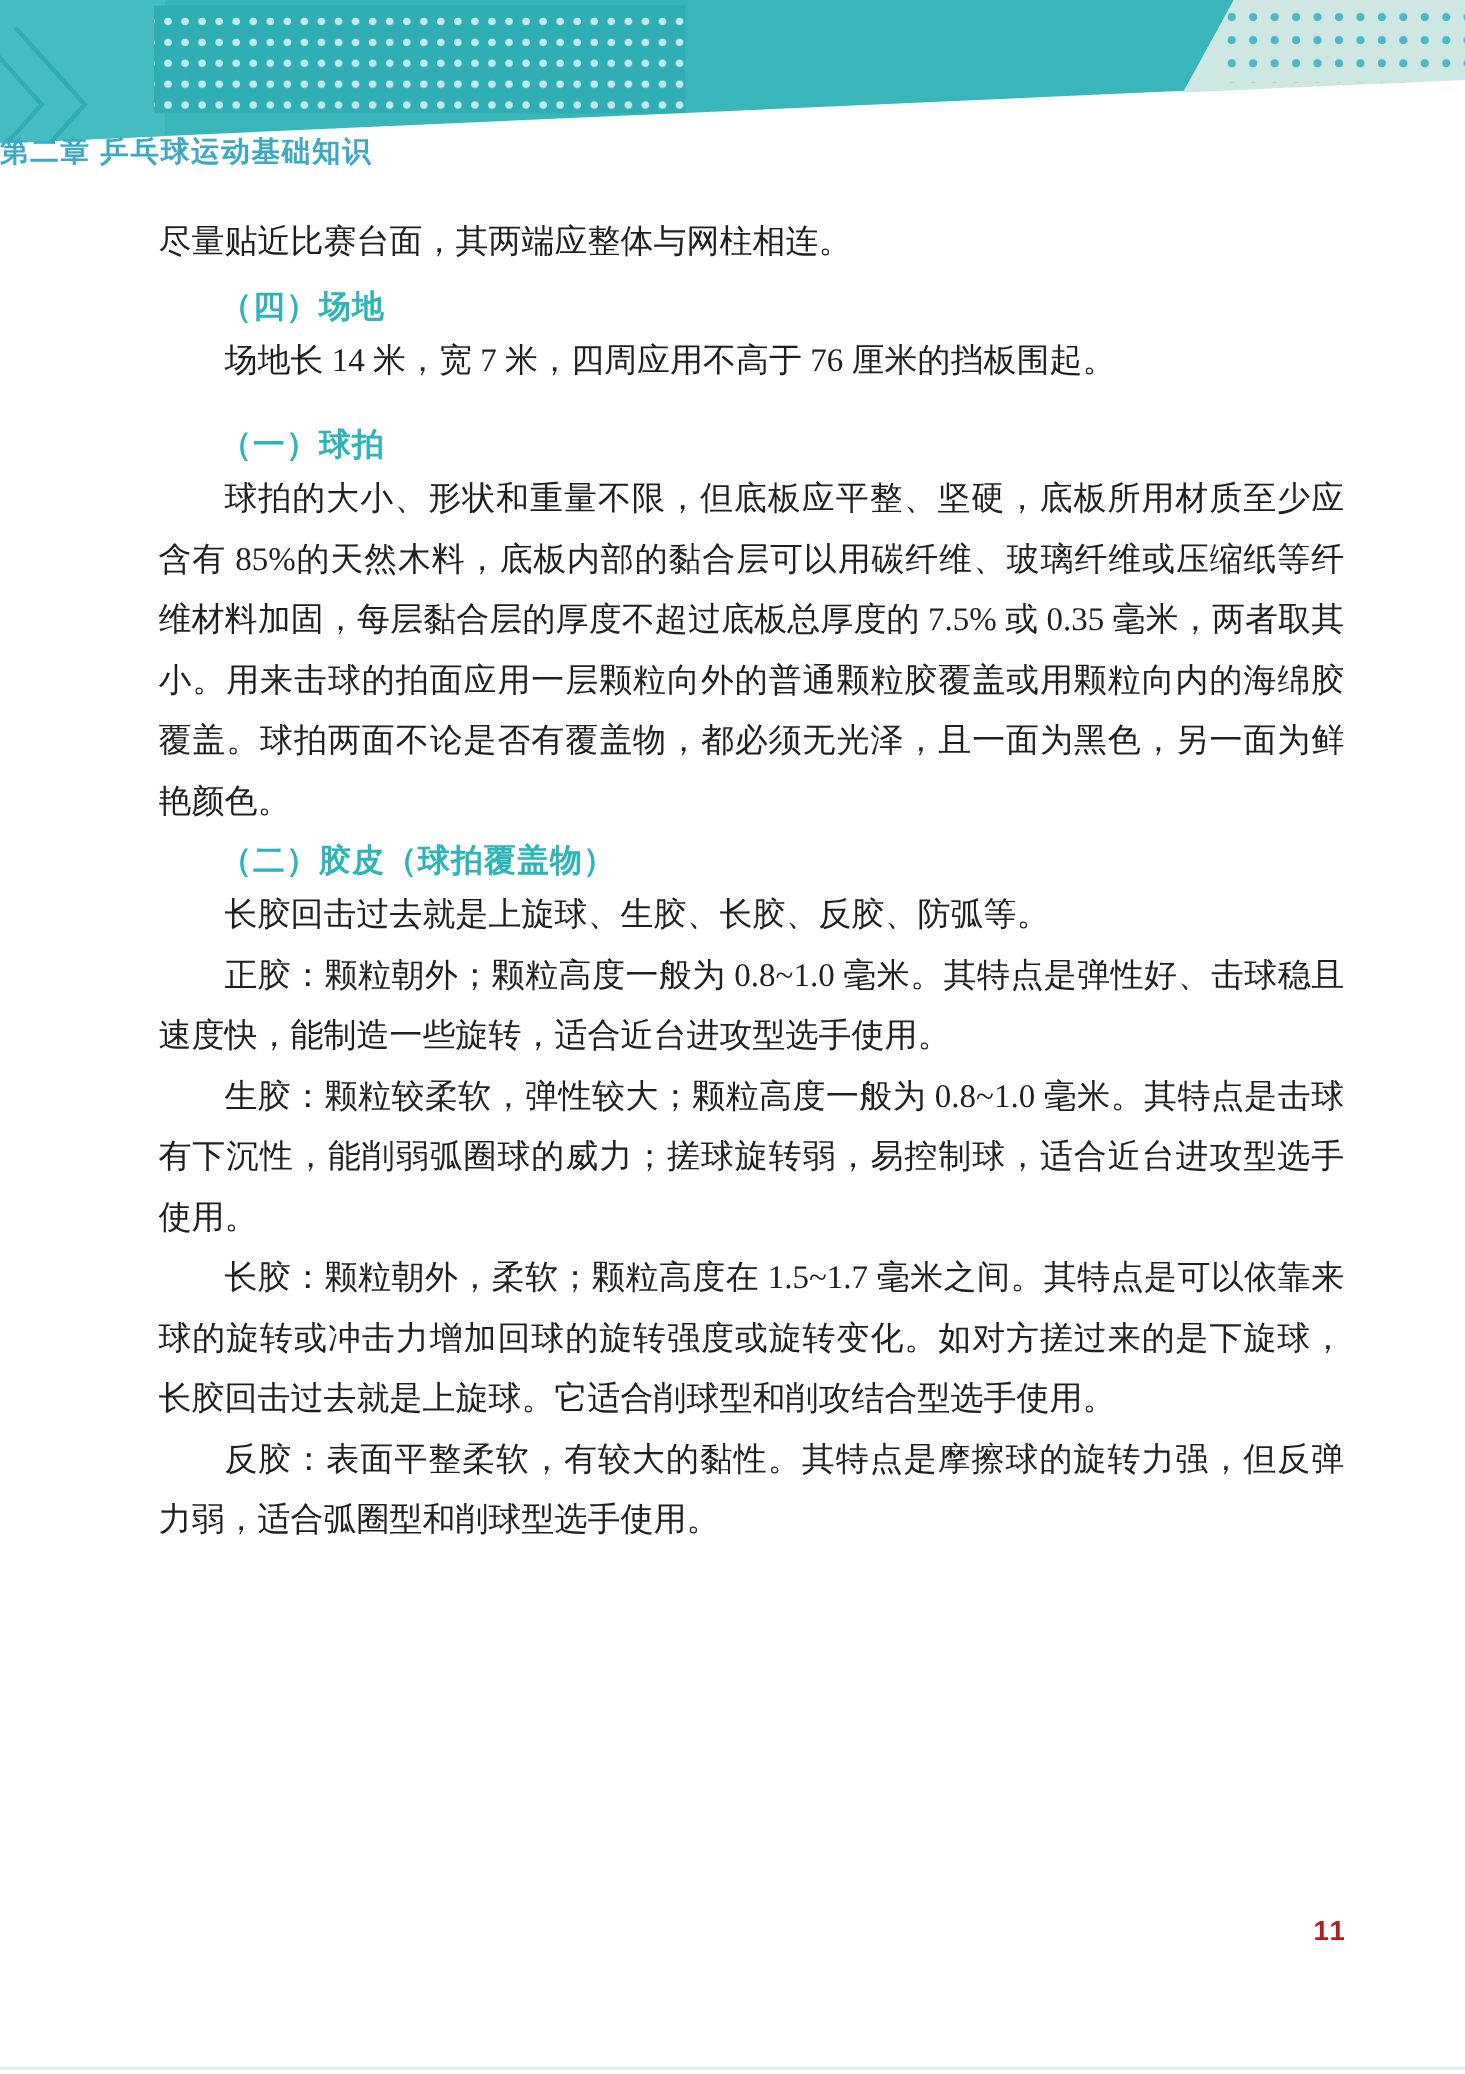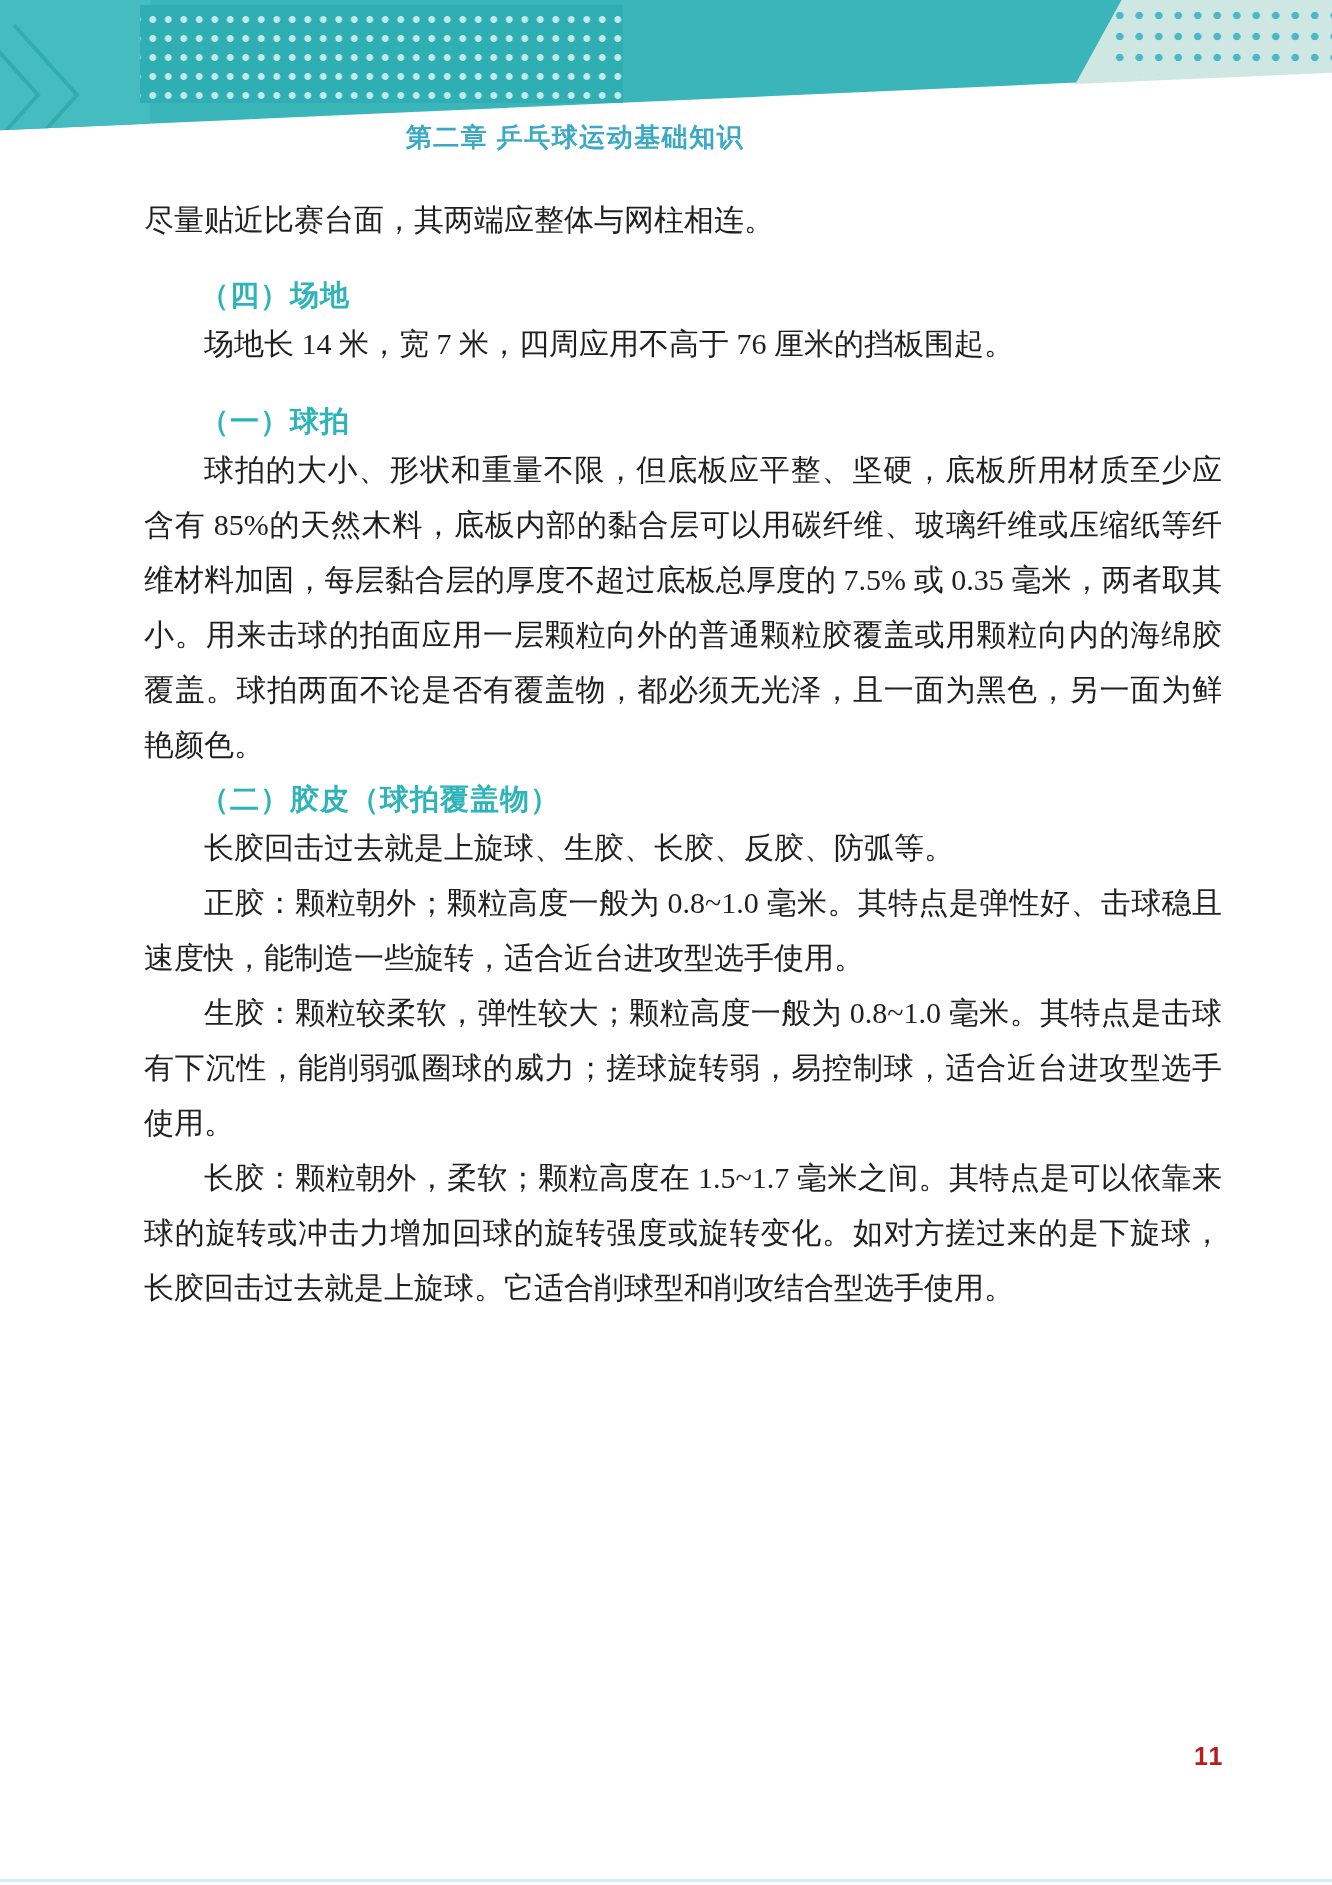--- a/index.html
+++ b/index.html
@@ -14,33 +14,33 @@
              background-image:radial-gradient(circle,#4ab8c9 3.4px,transparent 4.1px);
              background-size:19.5px 21px;}
   .banner-main{position:absolute;inset:0;background:#3ab5b9;
                clip-path:polygon(0 0,84.2% 0,80.8% 59%,0 93%);}
   .banner-left{position:absolute;left:0;top:0;width:150px;height:140px;background:#45bcbf;}
   .chevrons{position:absolute;left:0;top:0;}
   .main-dots{position:absolute;left:140px;top:5px;width:483px;height:98px;background:#2fafb3;
              background-image:radial-gradient(circle,#c2eaeb 3.1px,transparent 3.8px);
              background-size:15.5px 19px;background-position:5px 5px;}
 
-  .chapter-title{position:absolute;top:120px;left:0;width:1150px;text-align:center;
+  .chapter-title{position:absolute;top:120px;left:0;width:1150px;text-align:left;
                  font-family:"Liberation Sans","DejaVu Sans",sans-serif;font-weight:700;
                  font-size:26px;letter-spacing:1.5px;color:#3ba9c3;}
 
   
   .content{position:absolute;left:144px;top:192px;width:1078px;
            font-size:30px;line-height:55px;text-align:justify;}
   .content p{margin:0;}
   .ind{text-indent:2em;}
   .sub{margin:0;font-family:"Liberation Sans","DejaVu Sans",sans-serif;font-weight:700;
        font-size:29px;line-height:42px;color:#2db4b9;padding-left:56px;text-align:left;
        letter-spacing:1px;}
-  .m-venue{margin-top:27px;}
+  .m-venue{margin-top:11px;}
   .m-pvenue{margin-top:2px;}
   .m-racket{margin-top:29px;}
   .m-pracket{margin-top:9px;}
   .m-rubber{margin-top:6px;}
   .m-intro{margin-top:7px;}
   .m-zheng{margin-top:3px;}
   .m-fan{margin-top:2px;}
 
   
   .badge-row{position:relative;height:53px;margin-top:35px;}
@@ -93,18 +93,19 @@
     <h3 class="sub m-rubber">（二）胶皮（球拍覆盖物）</h3>
 
     <p class="ind m-intro">长胶回击过去就是上旋球、生胶、长胶、反胶、防弧等。</p>
 
     <p class="ind m-zheng">正胶：颗粒朝外；颗粒高度一般为 0.8~1.0 毫米。其特点是弹性好、击球稳且速度快，能制造一些旋转，适合近台进攻型选手使用。</p>
 
     <p class="ind">生胶：颗粒较柔软，弹性较大；颗粒高度一般为 0.8~1.0 毫米。其特点是击球有下沉性，能削弱弧圈球的威力；搓球旋转弱，易控制球，适合近台进攻型选手使用。</p>
 
     <p class="ind">长胶：颗粒朝外，柔软；颗粒高度在 1.5~1.7 毫米之间。其特点是可以依靠来球的旋转或冲击力增加回球的旋转强度或旋转变化。如对方搓过来的是下旋球，长胶回击过去就是上旋球。它适合削球型和削攻结合型选手使用。</p>
 
+    <p class="ind m-fan">反胶：表面平整柔软，有较大的黏性。其特点是摩擦球的旋转力强，但反弹力弱，适合弧圈型和削球型选手使用。</p>
 
   </div>
 
   <div class="page-number">11</div>
   <div class="bottom-rule"></div>
 </div>
 
 </body></html>

